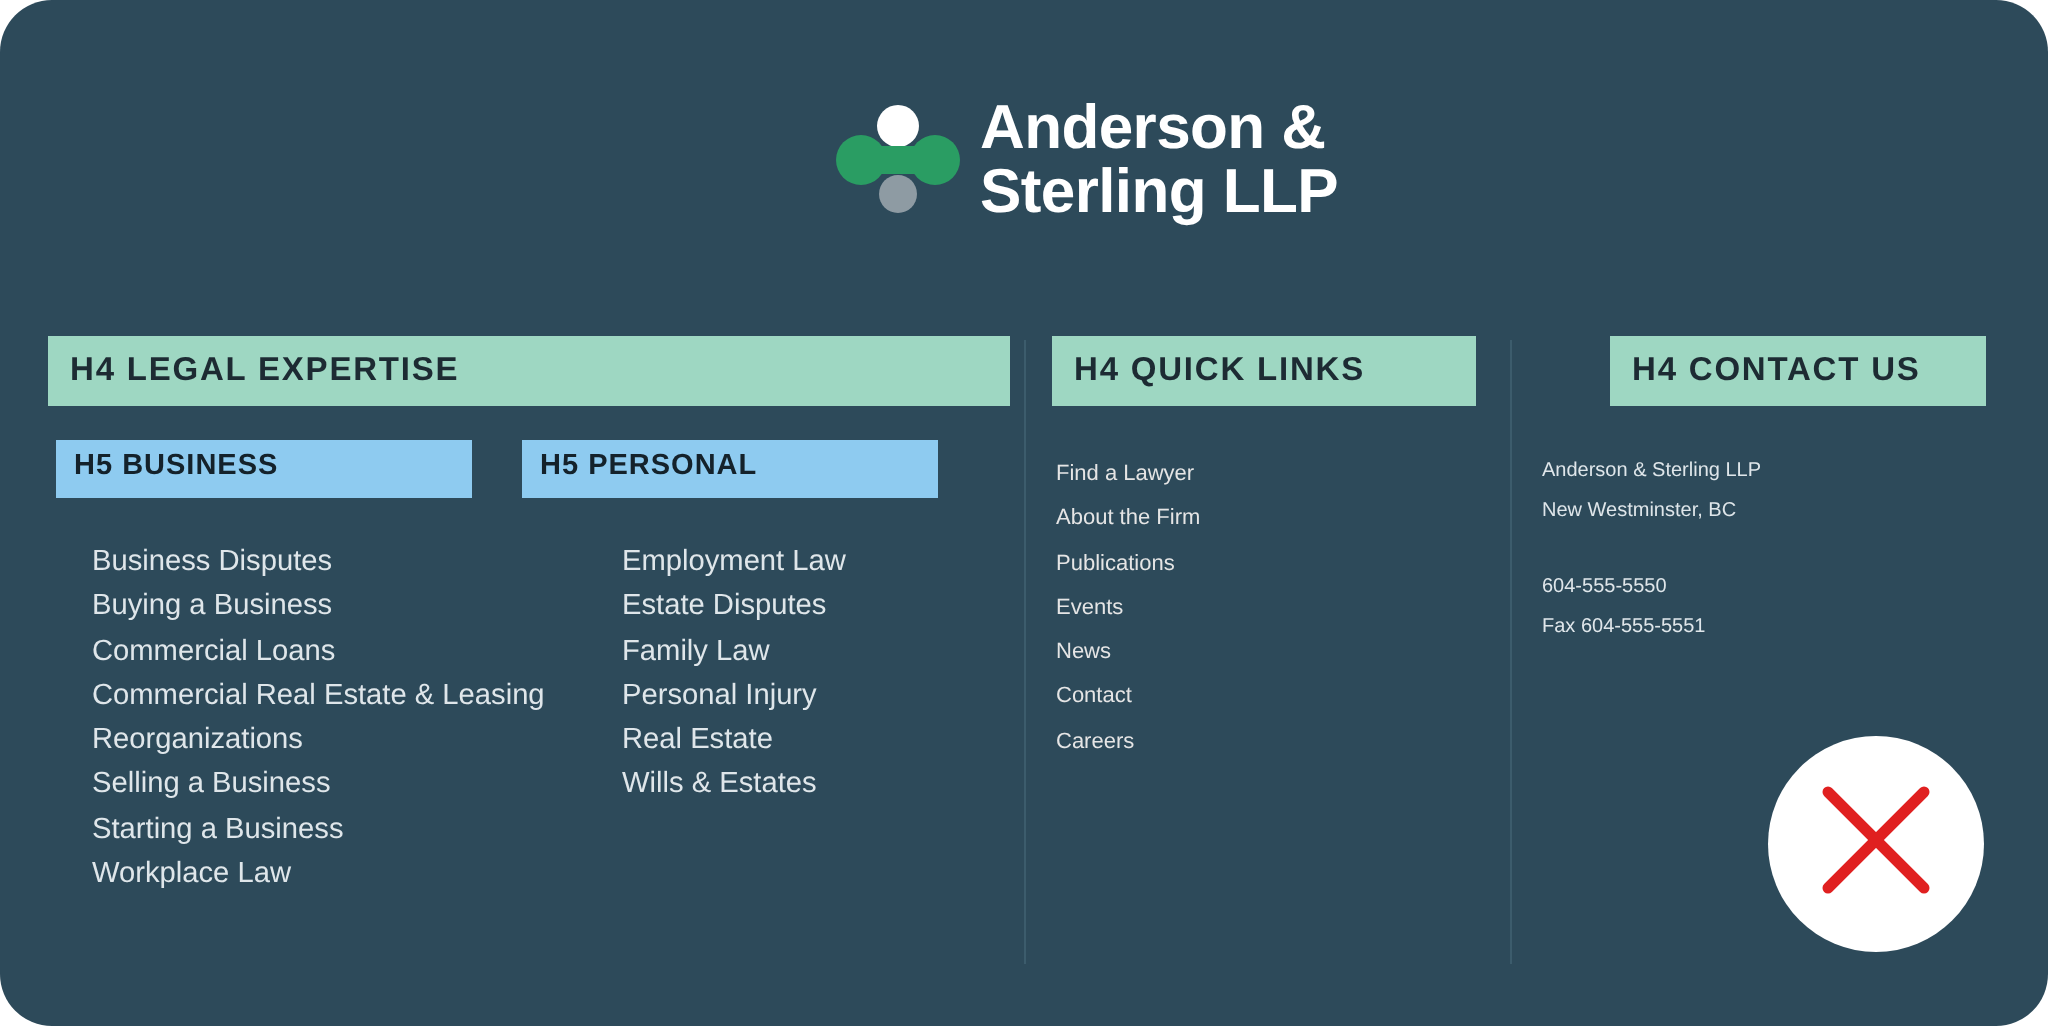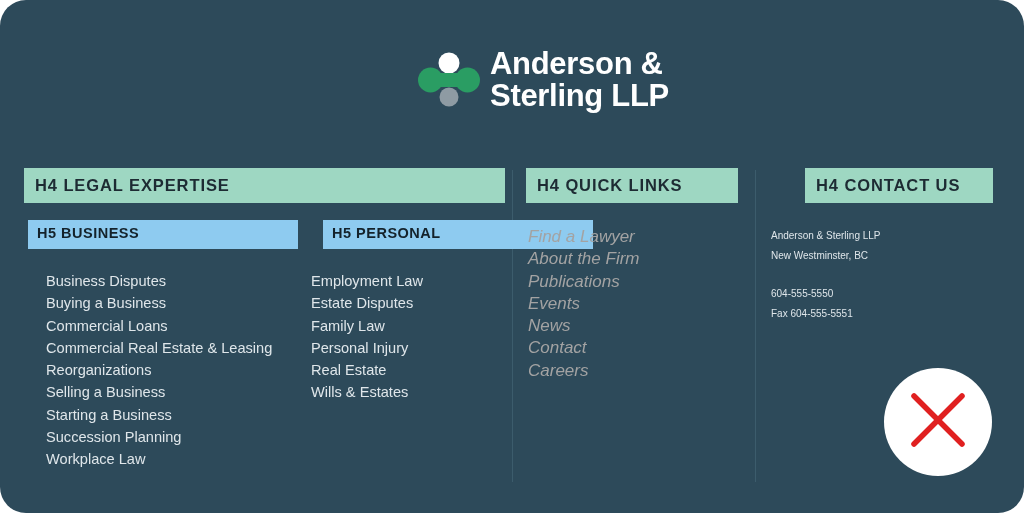--- a/index.html
+++ b/index.html
@@ -65,47 +65,46 @@
     position:absolute; left:4px; top:52px;
     display:flex; gap:25px;
   }
   .h5-bar{
     background:#8ecbf0;
     color:#14222b;
     font-size:14.5px;
     font-weight:bold;
     letter-spacing:0.5px;
     padding:6px 9px 7px 9px;
-    width:270px;
+    width:208px;
     line-height:1.1;
     white-space:nowrap;
   }
 
   
   .list-row{
     position:absolute; left:10px; top:102px;
     display:flex; gap:38px;
   }
   .link-list{ list-style:none; width:215px;margin-left:12px; }
   .link-list li{
     color:#dfe6ea;
     font-size:14.6px;
     line-height:22.3px;
     white-space:nowrap;
     cursor:pointer;
   }
 
   .quick-list{ position:absolute; left:2px; top:58px; list-style:none; }
   .quick-list li{
-    color:#a3a3a3;
-    font-size:17px;
+    color:#e5e5e5;
+    font-size:11px;
     line-height:22.3px;
     white-space:nowrap;
     cursor:pointer;
-    font-style:italic;
   }
 
   
   .contact-body{ position:absolute; left:2px; top:58px; }
   .contact-line{
     color:#dfe6ea;
     font-size:10px;
     line-height:19.5px;
     white-space:nowrap;
   }
@@ -157,21 +156,20 @@
 
       <div class="list-row">
         <ul class="link-list">
           <li>Business Disputes</li>
           <li>Buying a Business</li>
           <li>Commercial Loans</li>
           <li>Commercial Real Estate &amp; Leasing</li>
           <li>Reorganizations</li>
           <li>Selling a Business</li>
           <li>Starting a Business</li>
-          <li>Succession Planning</li>
           <li>Workplace Law</li>
         </ul>
         <ul class="link-list">
           <li>Employment Law</li>
           <li>Estate Disputes</li>
           <li>Family Law</li>
           <li>Personal Injury</li>
           <li>Real Estate</li>
           <li>Wills &amp; Estates</li>
         </ul>

